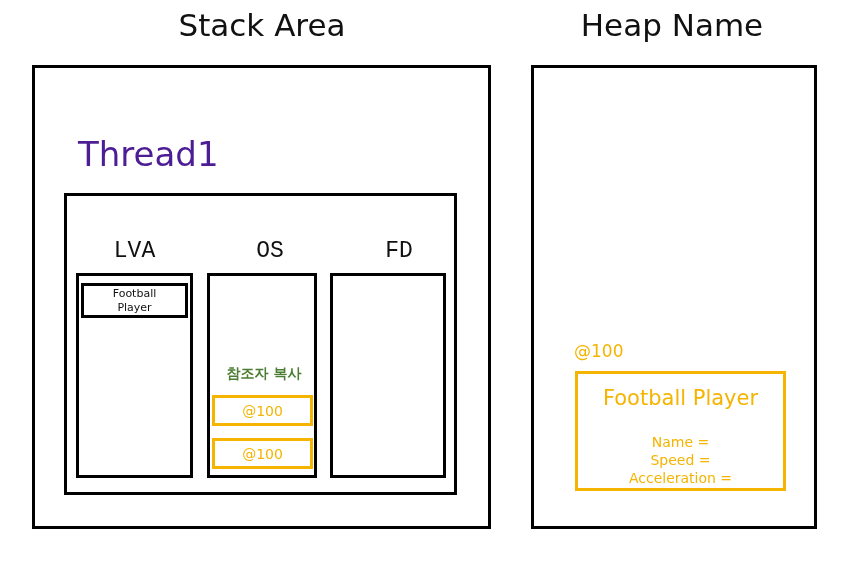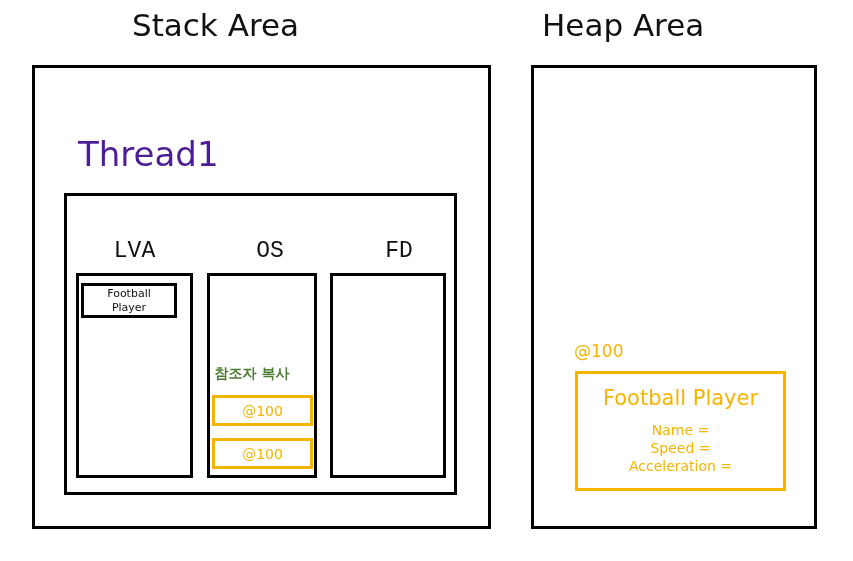--- a/index.html
+++ b/index.html
@@ -15,21 +15,21 @@
     overflow: hidden;
     color: #000000;
   }
   .abs { position: absolute; }
 
   
   .area-title {
     font-size: 31px;
     line-height: 1;
     color: #111111;
-    text-align: left;
+    text-align: center;
     white-space: nowrap;
     font-weight: 400;
   }
   #stack-title { left: 132px; top: 10px; width: 260px; }
   #heap-title  { left: 542px; top: 10px; width: 260px; }
 
   
   .region-box {
     border: 3px solid #000000;
     background: #ffffff;
@@ -75,39 +75,39 @@
     top: 273px;
     height: 205px;
   }
   #lva-box { left: 76px;  width: 117px; }
   #os-box  { left: 207px; width: 110px; }
   #fd-box  { left: 330px; width: 116px; }
 
   
   #lva-slot {
     left: 81px; top: 283px;
-    width: 96px; height: 35px;
+    width: 107px; height: 35px;
     border: 3px solid #000000;
     box-sizing: border-box;
     background: #ffffff;
     display: flex;
     align-items: center;
     justify-content: center;
   }
   #lva-slot .slot-text {
     font-size: 11px;
     line-height: 1.22;
     text-align: center;
     color: #111111;
     white-space: pre-line;
   }
 
   
   #copy-note {
-    left: 197px; top: 366px;
+    left: 209px; top: 366px;
     width: 110px;
     text-align: center;
     font-size: 14px;
     font-weight: bold;
     line-height: 1;
     color: #4b7d32;
     white-space: nowrap;
   }
   .ref-slot {
     left: 212px;
@@ -143,21 +143,21 @@
   }
   #heap-object-title {
     margin-top: 14px;
     text-align: center;
     font-size: 21px;
     line-height: 1;
     color: #f5b400;
     white-space: nowrap;
   }
   #heap-object-fields {
-    margin-top: 13px;
+    margin-top: 25px;
     text-align: center;
     font-size: 14px;
     line-height: 1.28;
     color: #f5b400;
     white-space: pre-line;
   }
 </style>
 </head>
 <body>
 
@@ -180,21 +180,21 @@
 <div class="abs" id="lva-slot">
   <div class="slot-text">Football
 Player</div>
 </div>
 
 <div class="abs" id="copy-note">참조자 복사</div>
 
 <div class="abs ref-slot" id="ref-slot-1">@100</div>
 <div class="abs ref-slot" id="ref-slot-2">@100</div>
 
-<div class="abs area-title" id="heap-title">Heap Area</div>
+<div class="abs area-title" id="heap-title">Heap Name</div>
 
 <div class="abs region-box" id="heap-area-box"></div>
 
 <div class="abs" id="heap-addr-label">@100</div>
 
 <div class="abs" id="heap-object-box">
   <div id="heap-object-title">Football Player</div>
   <div id="heap-object-fields">Name =
 Speed =
 Acceleration =</div>

